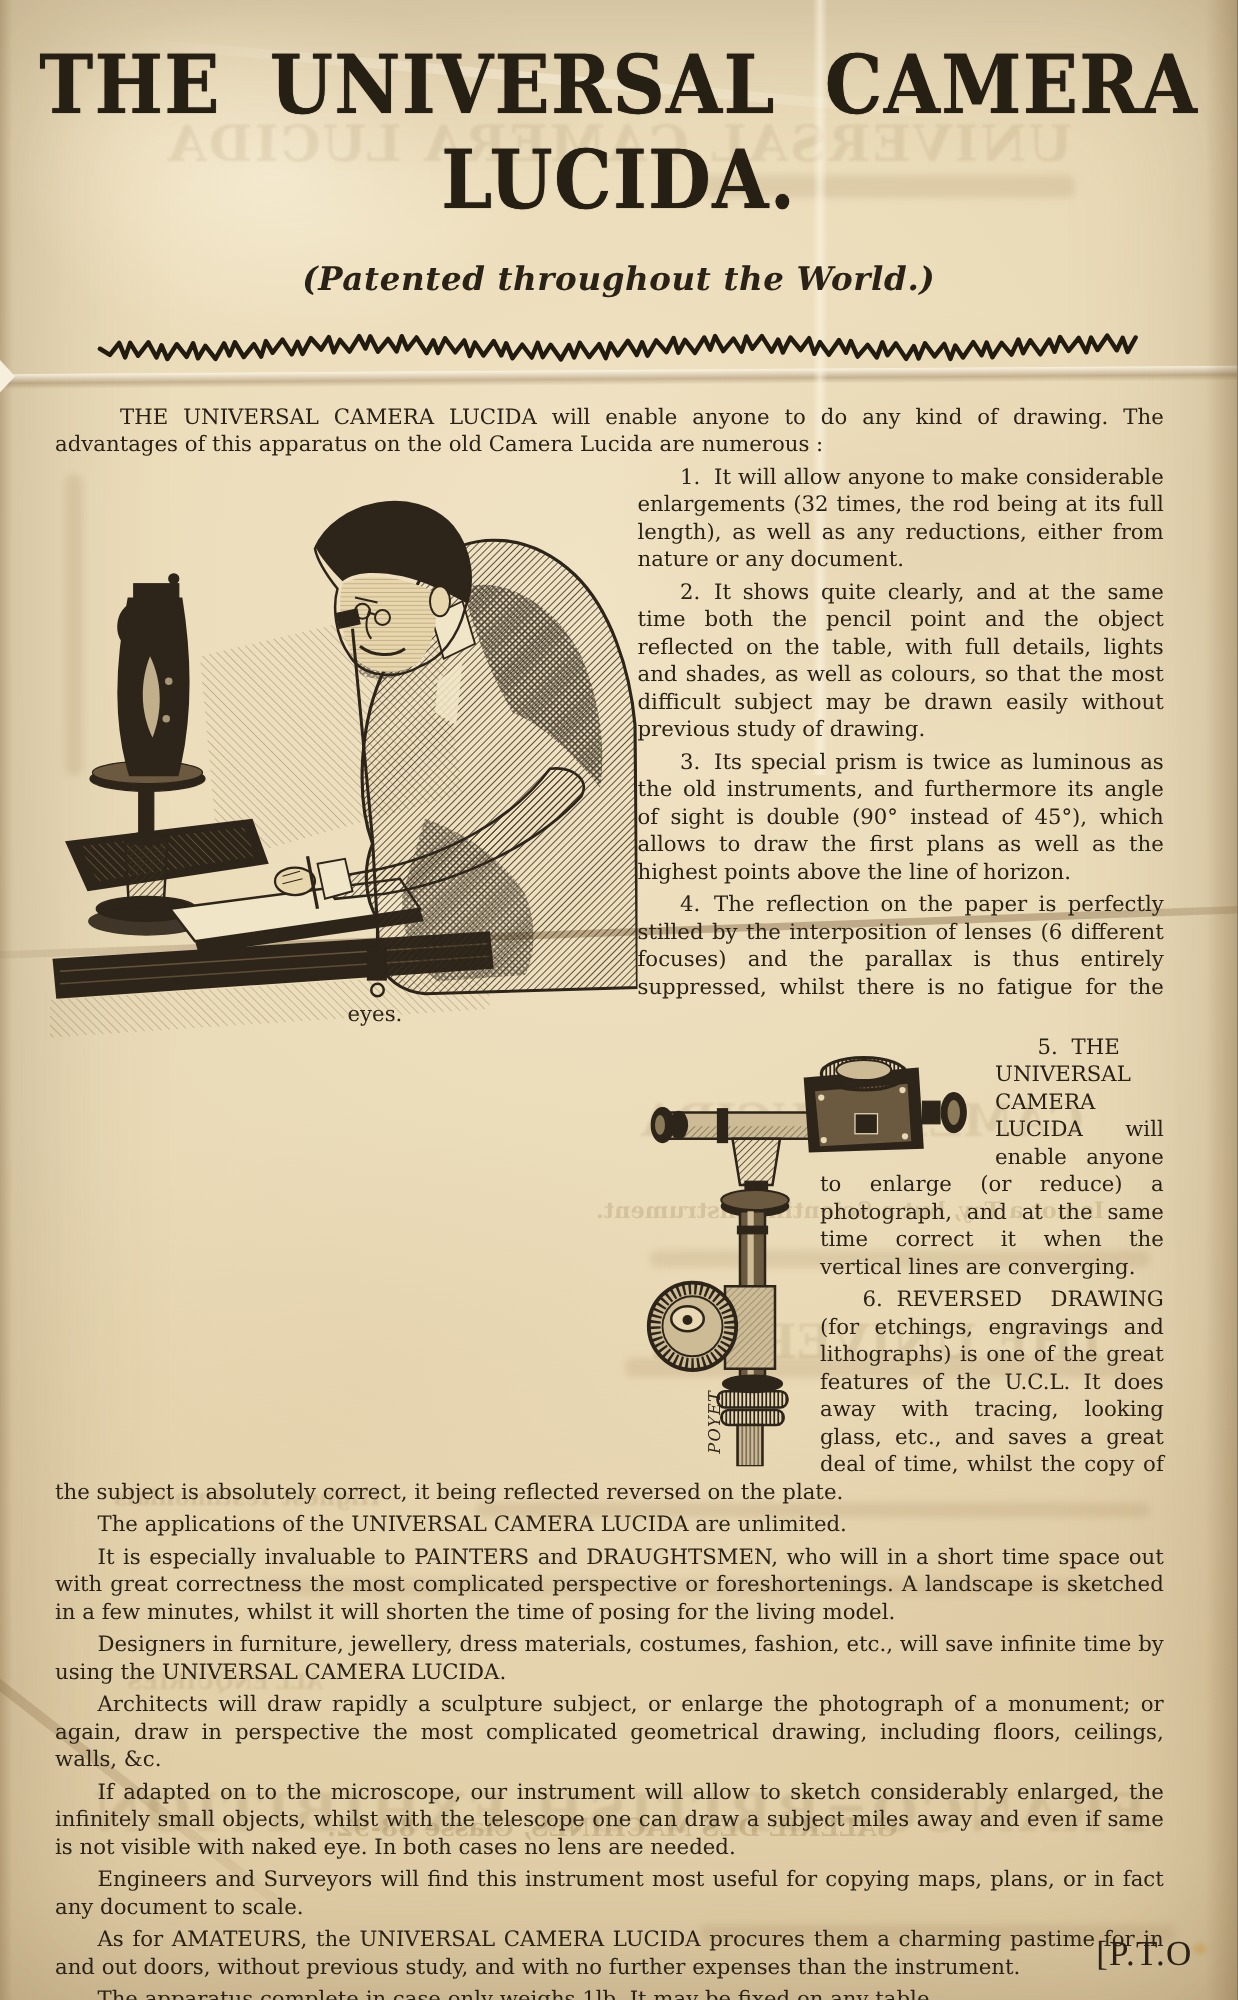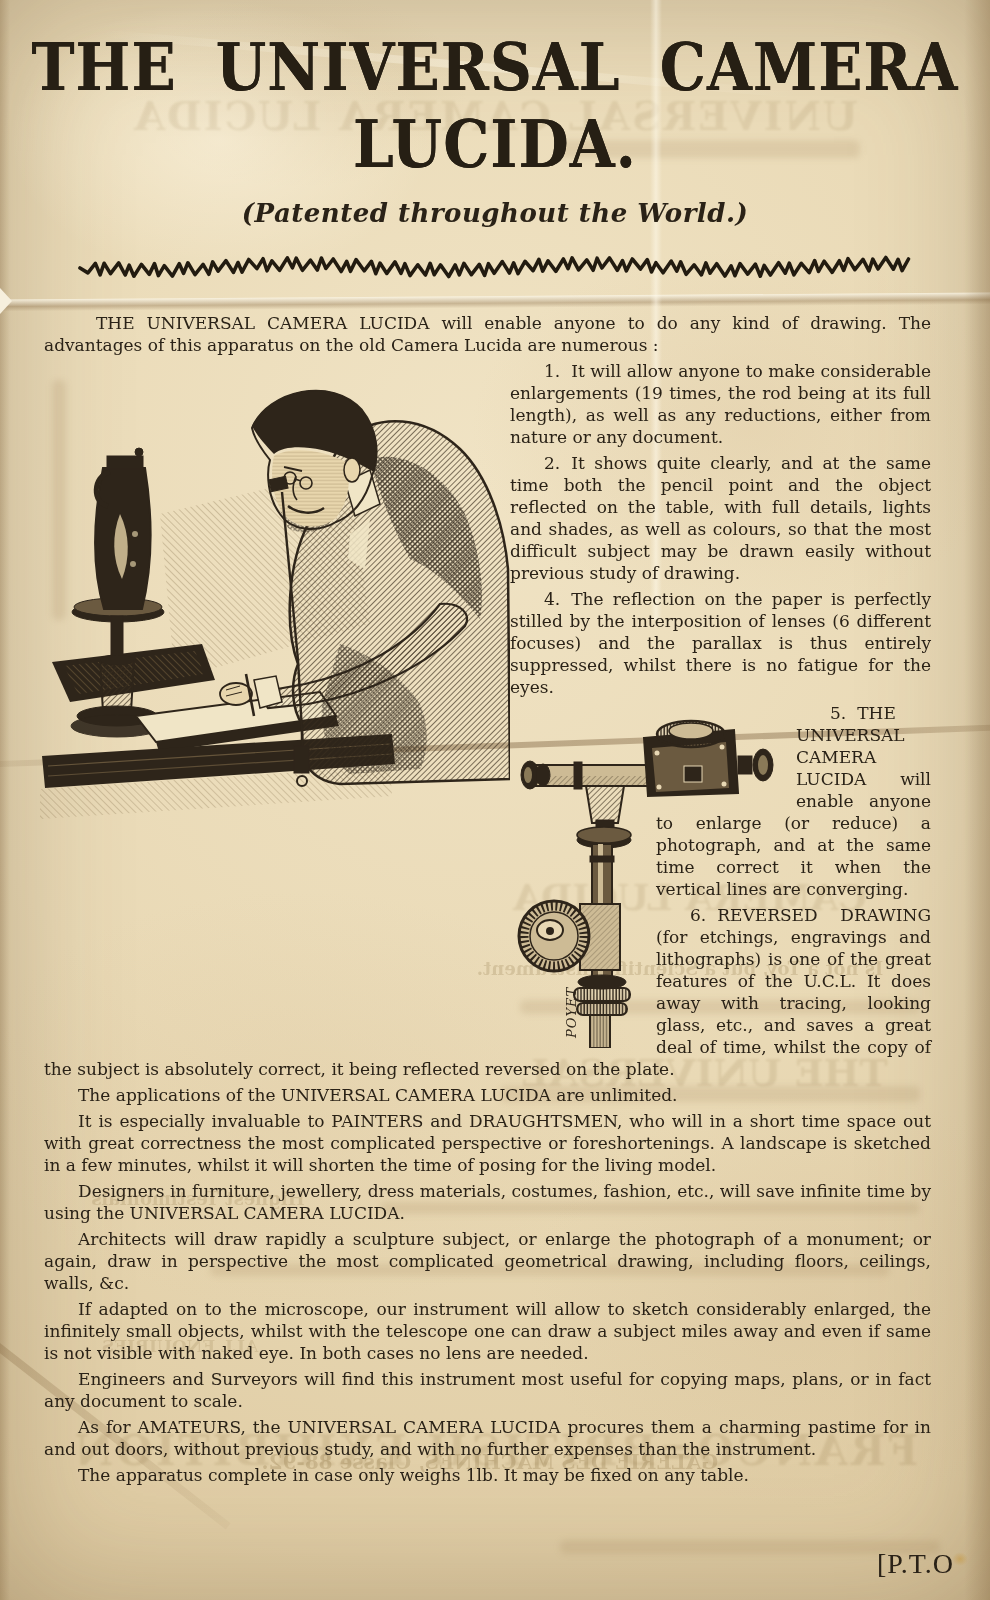--- a/index.html
+++ b/index.html
@@ -52,21 +52,21 @@
         clip-path:polygon(0 0,100% 50%,0 100%);}
   .stain1{position:absolute;top:1552px;left:952px;width:16px;height:14px;border-radius:50%;
           background:radial-gradient(rgba(196,150,60,.55), transparent 70%);}
   .stain2{position:absolute;top:470px;left:115px;width:8px;height:8px;border-radius:50%;
           background:rgba(60,40,20,.5);filter:blur(.5px);}
   
   .content{position:absolute;inset:0;z-index:2;border-radius:21px;}
   h1.title{margin:30px 10px 0;text-align:center;font-size:58px;font-weight:bold;
     letter-spacing:1px;word-spacing:18px;transform:scaleY(1.12);transform-origin:top center;
     color:#261f14;text-shadow:0 0 .6px #261f14;}
-  .subtitle{margin-top:32px;text-align:center;font-size:26px;font-weight:bold;font-style:italic;
+  .subtitle{margin-top:43px;text-align:center;font-size:26px;font-weight:bold;font-style:italic;
     letter-spacing:.5px;color:#2a2217;}
   .squiggle{display:block;margin:24px auto 0;}
   .flow{margin-top:26px;padding:0 55px 0 40px;font-size:17px;line-height:22px;text-align:justify;}
   .flow::after{content:"";display:block;clear:both;}
   .flow p{margin:4px;}
   .intro{text-indent:52px;}
   .pt{text-indent:34px;}
   .pt .num{padding-right:11px;}
   .bodyp{text-indent:34px;}
   .fig{position:relative;}
@@ -222,22 +222,23 @@
                      C330,330 390,300 425,262 C432,250 420,238 400,240 Z" fill="url(#a-h1)" stroke="#2e251a" stroke-width="2.2"></path>
             <polygon points="214,316 236,312 242,338 220,344" fill="#f0e5c6" stroke="#2e251a" stroke-width="1.5"></polygon>
             <ellipse cx="196" cy="330" rx="16" ry="11" fill="#e8d6ad" stroke="#2e251a" stroke-width="1.8"></ellipse>
             <line x1="186" y1="326" x2="200" y2="322" stroke="#2e251a" stroke-width="1"></line>
             <line x1="186" y1="332" x2="202" y2="328" stroke="#2e251a" stroke-width="1"></line>
             <line x1="206" y1="310" x2="214" y2="352" stroke="#2e251a" stroke-width="2.6"></line>
           </g>
         </svg>
       </div>
 
-      <p class="pt"><span class="num">1.</span><span>It will allow anyone to make considerable enlargements (19 times, the rod being at its full length), as well as any reductions, either from nature or any document.</span></p>
+      <p class="pt"><span class="num">1.</span><span>It will allow anyone to make considerable enlargements (32 times, the rod being at its full length), as well as any reductions, either from nature or any document.</span></p>
       <p class="pt"><span class="num">2.</span><span>It shows quite clearly, and at the same time both the pencil point and the object reflected on the table, with full details, lights and shades, as well as colours, so that the most difficult subject may be drawn easily without previous study of drawing.</span></p>
+      <p class="pt"><span class="num">3.</span><span>Its special prism is twice as luminous as the old instruments, and furthermore its angle of sight is double (90° instead of 45°), which allows to draw the first plans as well as the highest points above the line of horizon.</span></p>
       <p class="pt"><span class="num">4.</span><span>The reflection on the paper is perfectly stilled by the interposition of lenses (6 different focuses) and the parallax is thus entirely suppressed, whilst there is no fatigue for the eyes.</span></p>
 
       <div class="fig fig2">
         <svg width="280" height="340" viewBox="0 0 280 340">
           <defs>
             <pattern id="b-kn" width="3.2" height="3.2" patternUnits="userSpaceOnUse">
               <line x1="1" y1="0" x2="1" y2="3.2" stroke="#2e251a" stroke-width="1.4"></line>
             </pattern>
             <pattern id="b-h1" width="4" height="4" patternUnits="userSpaceOnUse" patternTransform="rotate(45)">
               <line x1="0" y1="0" x2="0" y2="4" stroke="#3a2e1e" stroke-width="1.2"></line>

